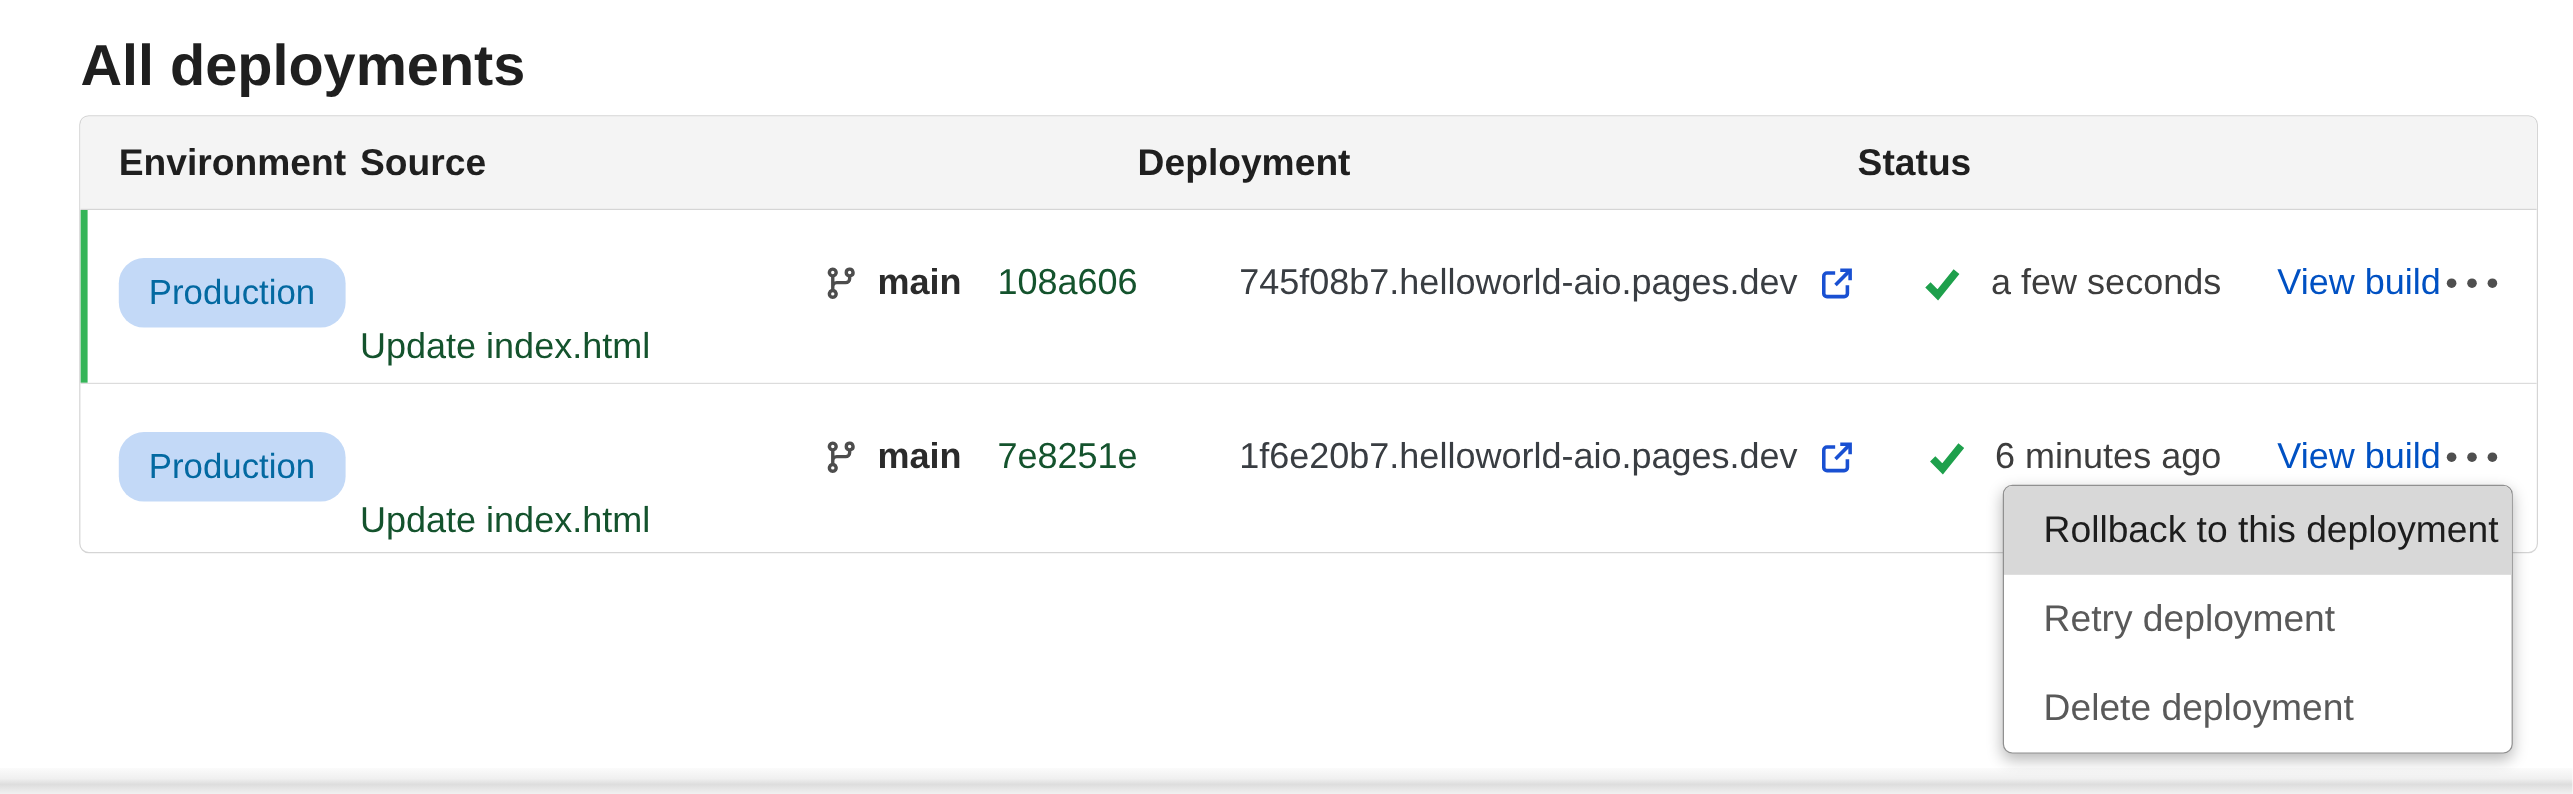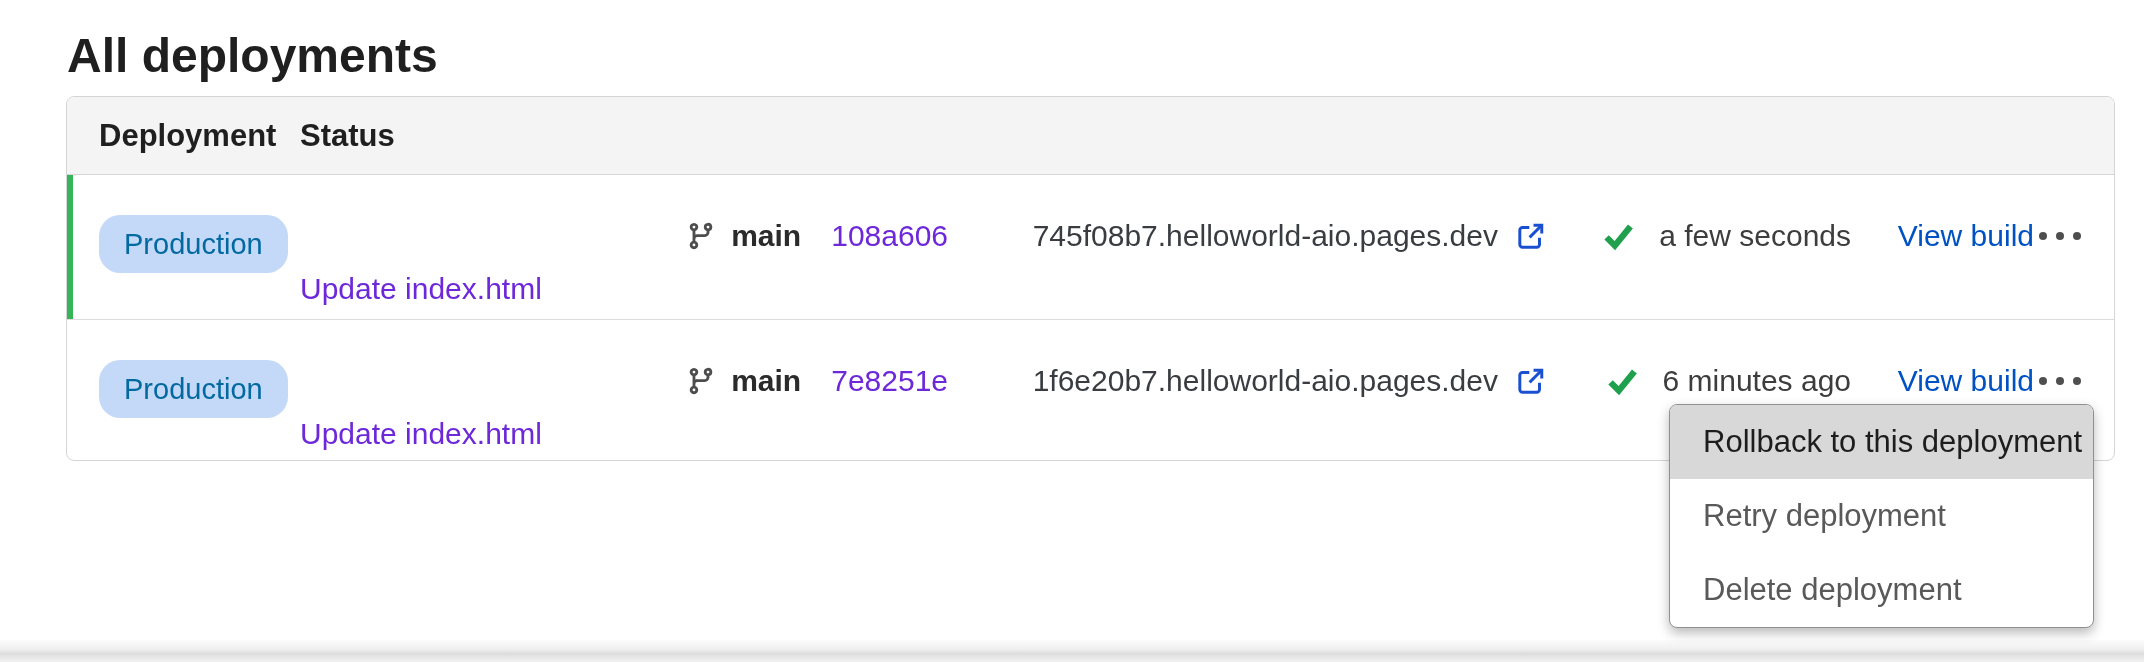--- a/index.html
+++ b/index.html
@@ -35,22 +35,22 @@
   .line1 { display:flex; align-items:center; height:42px;justify-content:flex-end; }
 
   .badge {
     display:inline-flex; align-items:center; justify-content:center;
     height:58px; padding:0 25px; border-radius:21px;
     background:#c3d9f7; color:#0369a1; font-size:29px; white-space:nowrap;
   }
 
   .branch-icon { width:30px; height:30px; flex:0 0 auto; margin-right:15px; }
   .branch-name { font-size:30px; font-weight:700; color:#2b2b2b; }
-  .commit-link { font-size:30px; color:#6d28d9; margin-left:30px; text-decoration:none; cursor:pointer; }
-  .commit-msg { margin-top:14px; font-size:30px; color:#6d28d9; line-height:36px; }
+  .commit-link { font-size:30px; color:#14532d; margin-left:30px; text-decoration:none; cursor:pointer; }
+  .commit-msg { margin-top:14px; font-size:30px; color:#14532d; line-height:36px; }
 
   .deploy-url { font-size:30px; color:#393d42; white-space:nowrap; }
   .open-btn { display:inline-flex; align-items:center; margin-left:16px; cursor:pointer; background:none; border:none; padding:0; }
   .ext-icon { width:34px; height:34px; }
 
   .status-cell .line1 { gap:24px; }
   .check-icon { width:33px; height:33px; flex:0 0 auto; }
   .status-time { font-size:30px; color:#3d3d3d; white-space:nowrap; }
 
   .view-build { font-size:30px; color:#0051c3; text-decoration:none; cursor:pointer; }
@@ -80,20 +80,22 @@
 </head>
 <body>
 
 <div class="stage">
 
   <div class="page-title">All deployments</div>
 
   <div class="card">
 
     <div class="thead grid-cols">
+      <div>Environment</div>
+      <div>Source</div>
       <div>Deployment</div>
       <div>Status</div>
       <div></div>
       <div></div>
     </div>
 
     <div class="trow grid-cols">
       <div class="current-bar"></div>
 
       <div>

